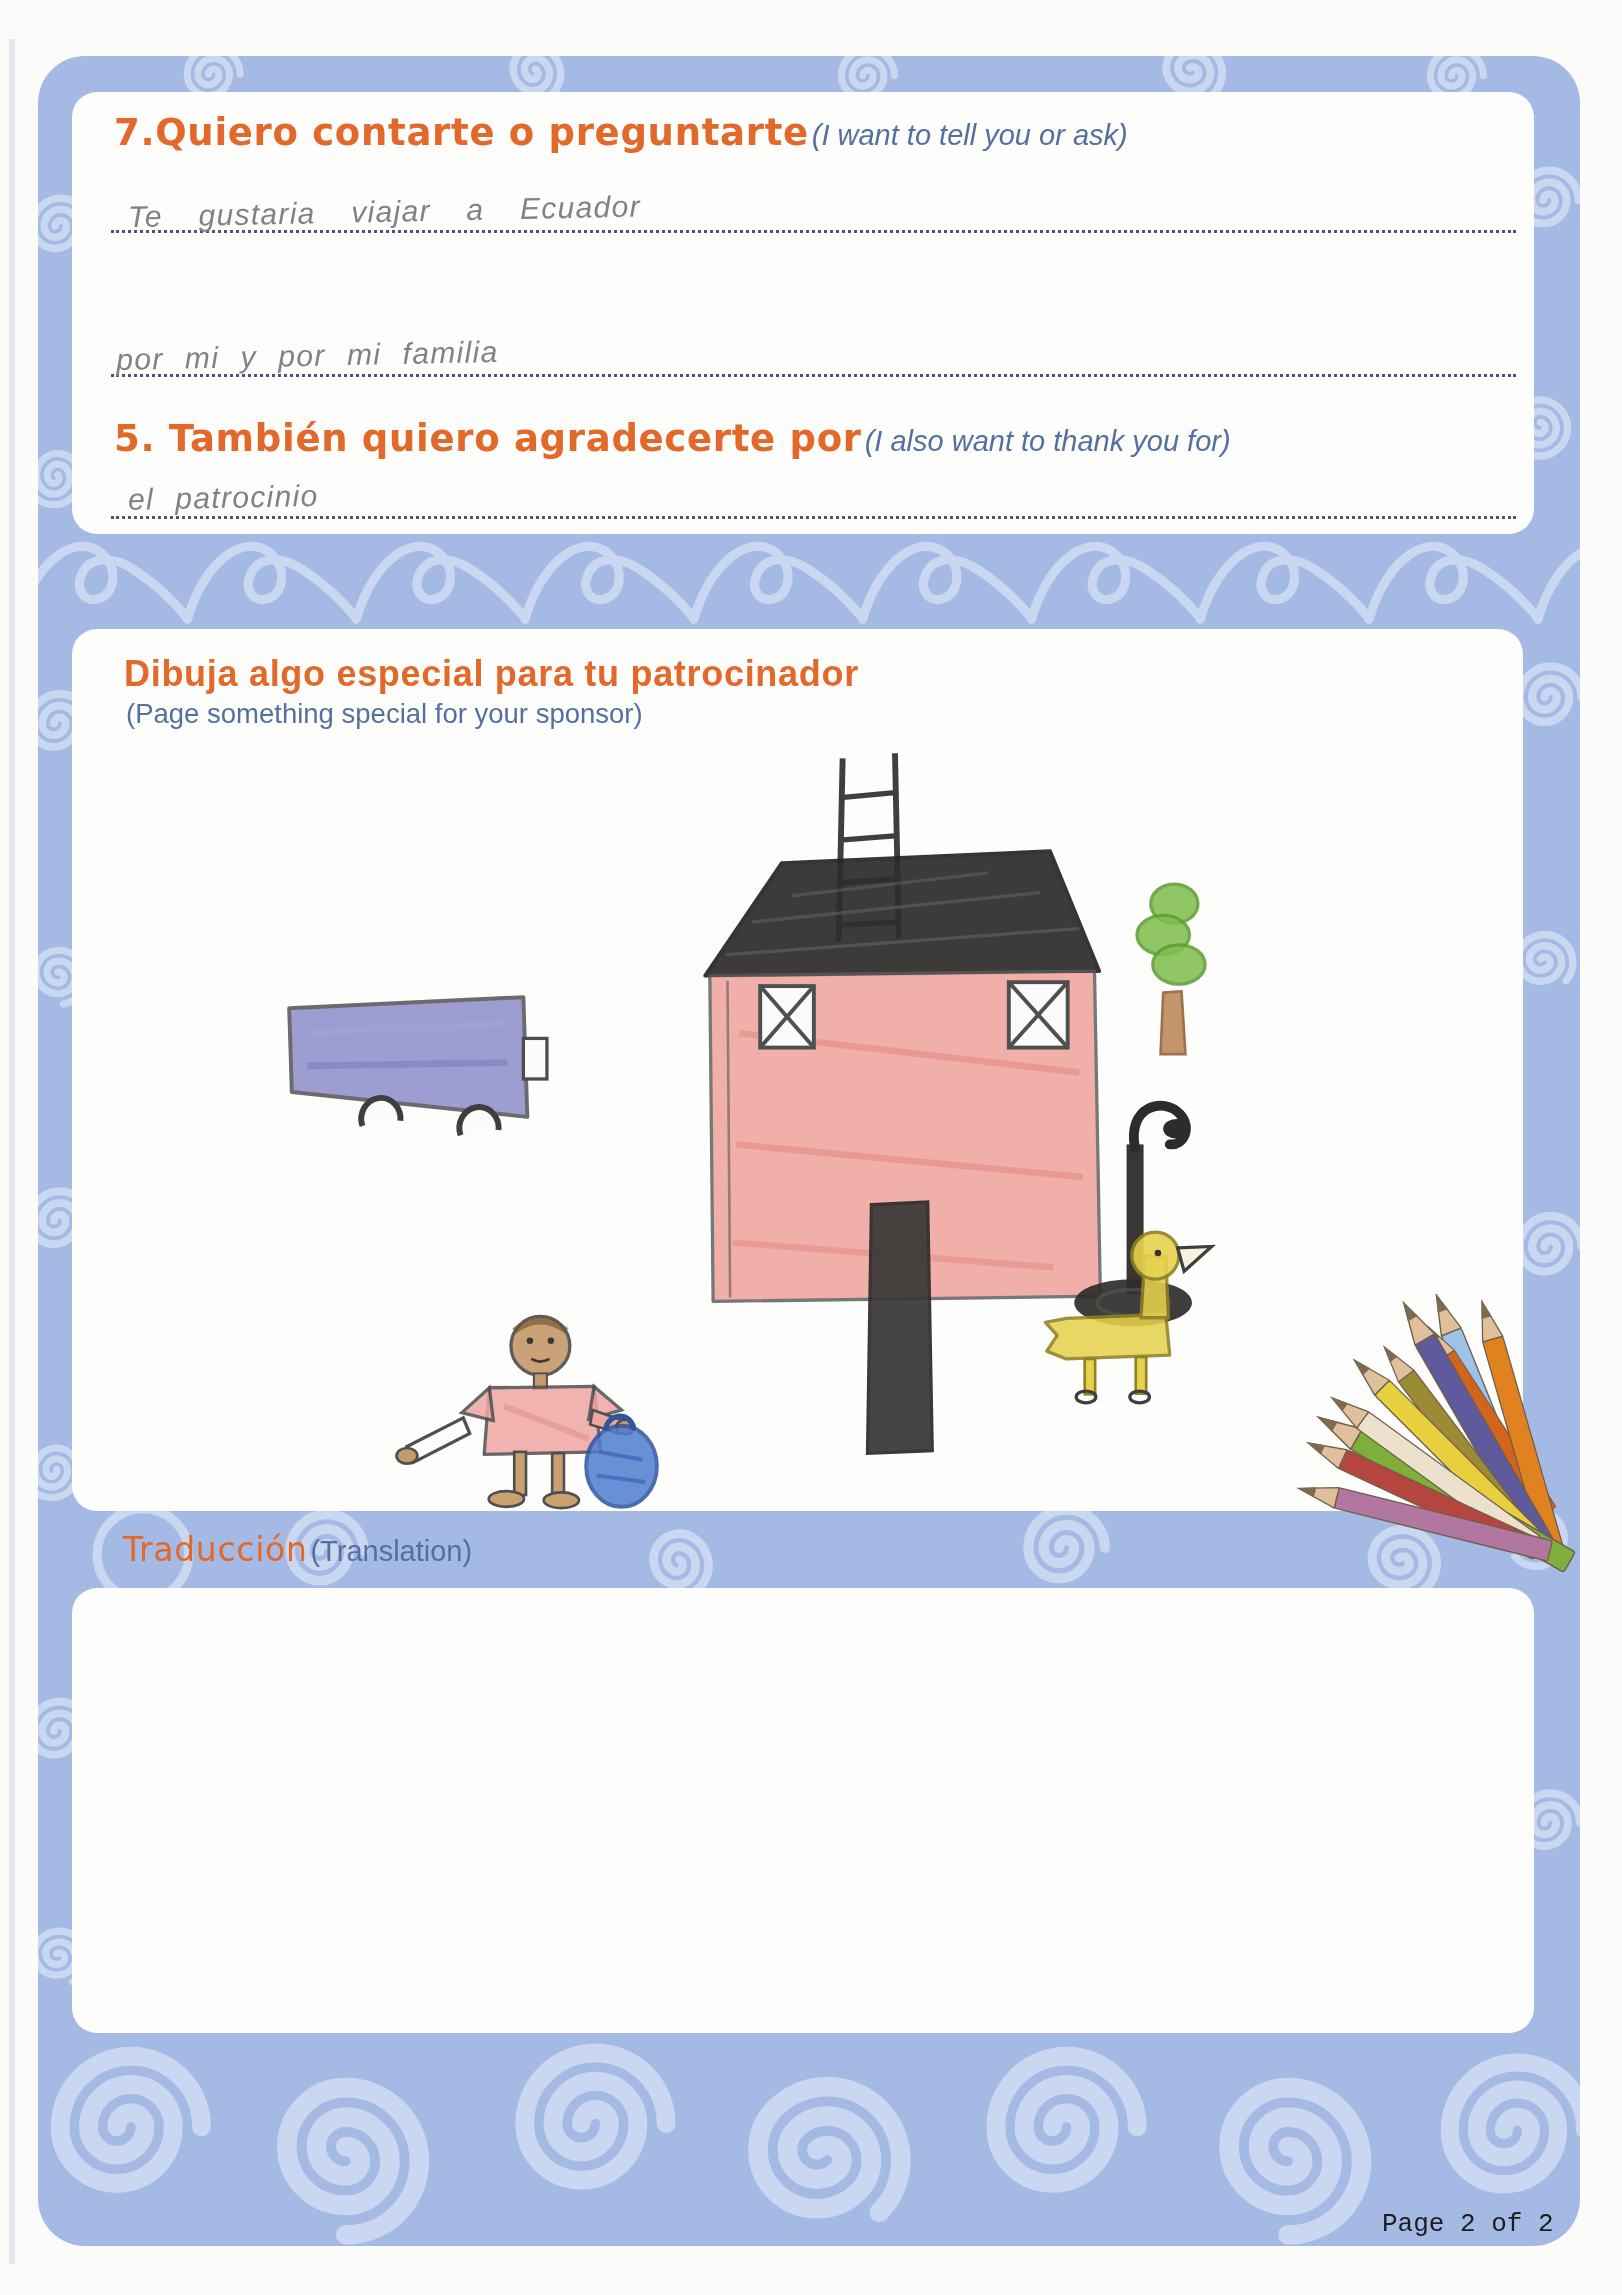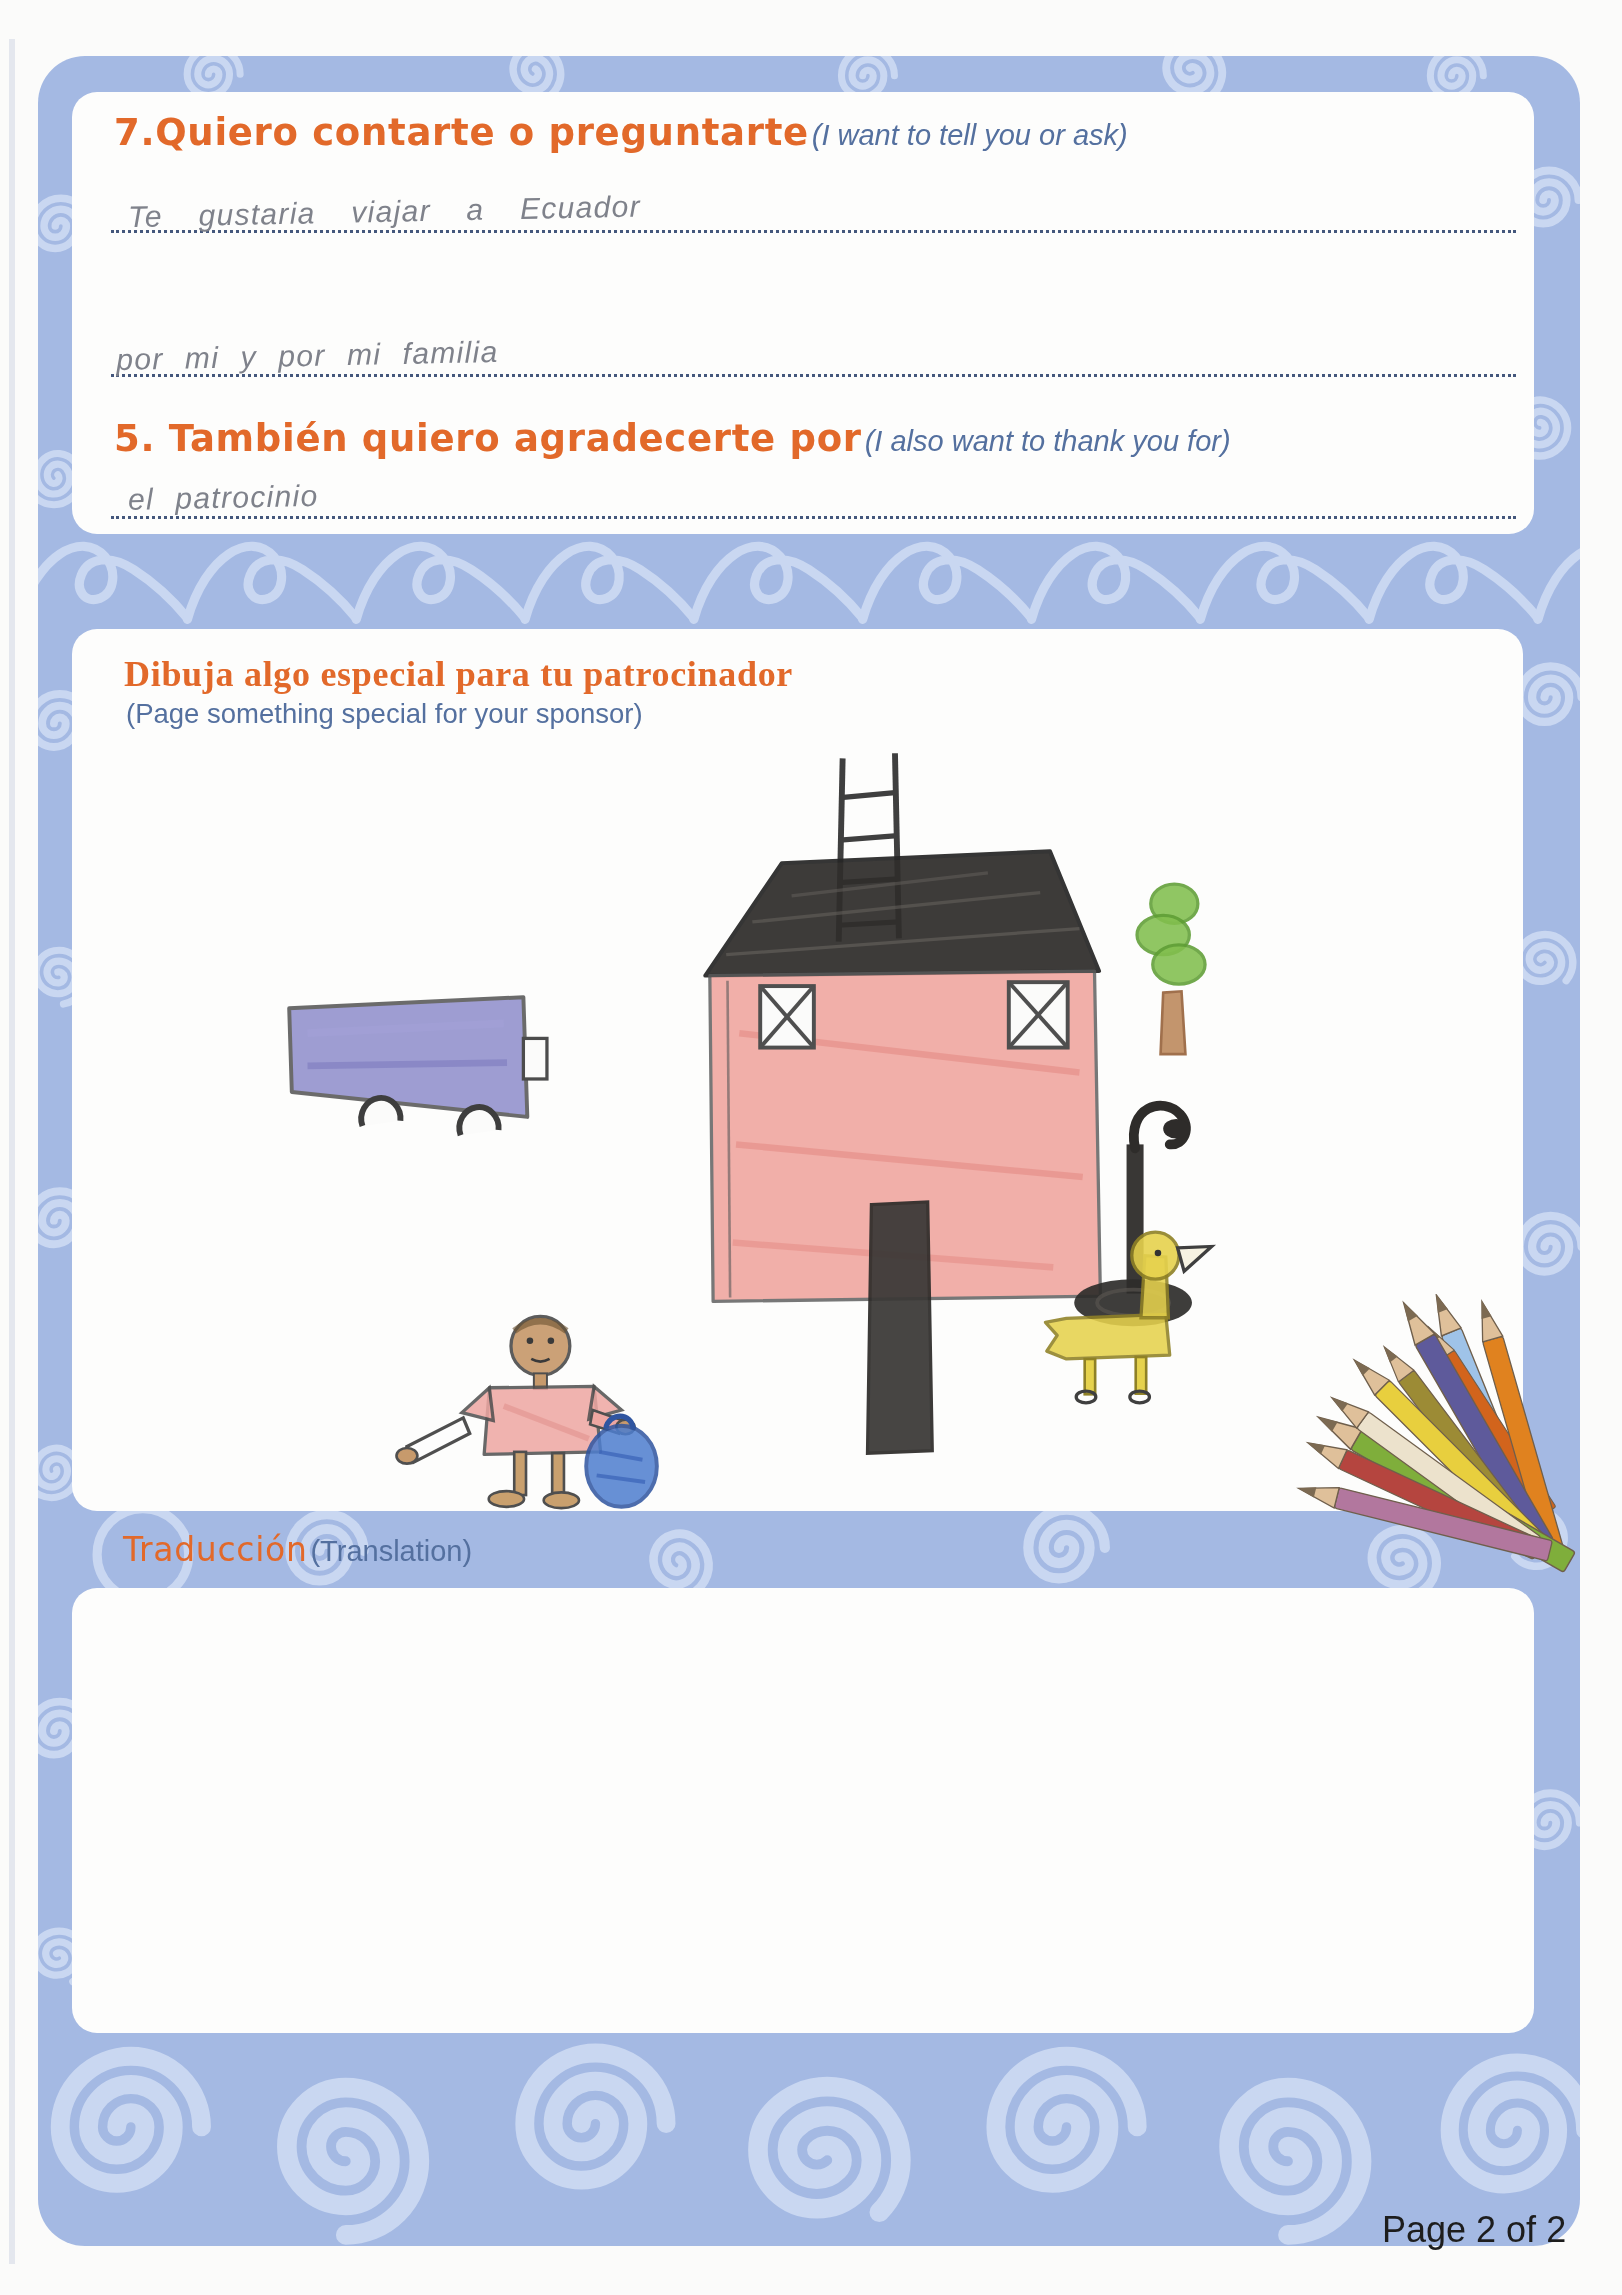--- a/index.html
+++ b/index.html
@@ -23,30 +23,30 @@
   .box-d{left:72px;top:629px;width:1451px;height:882px;}
   .box-t{left:72px;top:1588px;width:1462px;height:445px;}
   .qhead{position:absolute;left:42px;white-space:nowrap;line-height:1.05;}
   .q-es{font-family:"DejaVu Sans",sans-serif;font-weight:bold;font-size:37px;color:var(--heading-orange);letter-spacing:0.7px;}
   .q-en{font-size:29px;color:var(--subtext-blue);font-weight:500;letter-spacing:0;font-style:italic;}
   .ansline{position:absolute;left:39px;right:18.3px;border-bottom:3.9px dotted var(--dotted-line);
     display:flex;align-items:flex-end;height:42px;}
   .hand{font-style:italic;color:var(--handwriting-gray);font-size:30px;letter-spacing:1.3px;
     word-spacing:11.8px;transform:rotate(-1.2deg);display:inline-block;padding:0 0 1.3px 17px;}
   .hand.wide{word-spacing:26px;}
-  .d-es{position:absolute;left:52px;top:23.6px;font-family:Liberation Serif, serif;font-weight:bold;
+  .d-es{position:absolute;left:52px;top:23.6px;font-family:Liberation Sans, sans-serif;font-weight:bold;
     font-size:36px;color:var(--heading-orange);letter-spacing:0.7px;text-align:right;}
   .d-en{position:absolute;left:54px;top:69px;font-size:27.5px;color:var(--subtext-blue);}
   .child-drawing{position:absolute;left:0;top:103px;}
   .trad-label{position:absolute;left:123px;top:1530px;white-space:nowrap;}
   .trad-es{font-family:"DejaVu Sans",sans-serif;font-weight:normal;font-size:33px;color:var(--heading-orange);letter-spacing:0.7px;}
   .trad-en{font-size:29px;color:var(--subtext-blue);}
   .translation-content{position:absolute;inset:19.6px;}
   .pencils{position:absolute;left:1240px;top:1294px;z-index:6;}
-  .page-indicator{position:absolute;left:1382px;top:2209px;font-size:36px;color:#1d1d1d;z-index:7;}
+  .page-indicator{position:absolute;left:1382px;top:2209px;font-size:26px;color:#1d1d1d;z-index:7;font-family:Liberation Mono, monospace;}
 </style>
 </head>
 <body>
 
 <div class="scan-edge"></div>
 
 <div class="border">
   <svg width="1542" height="2190" viewBox="0 0 2356 3347">
     <defs>
       <g id="sp">

